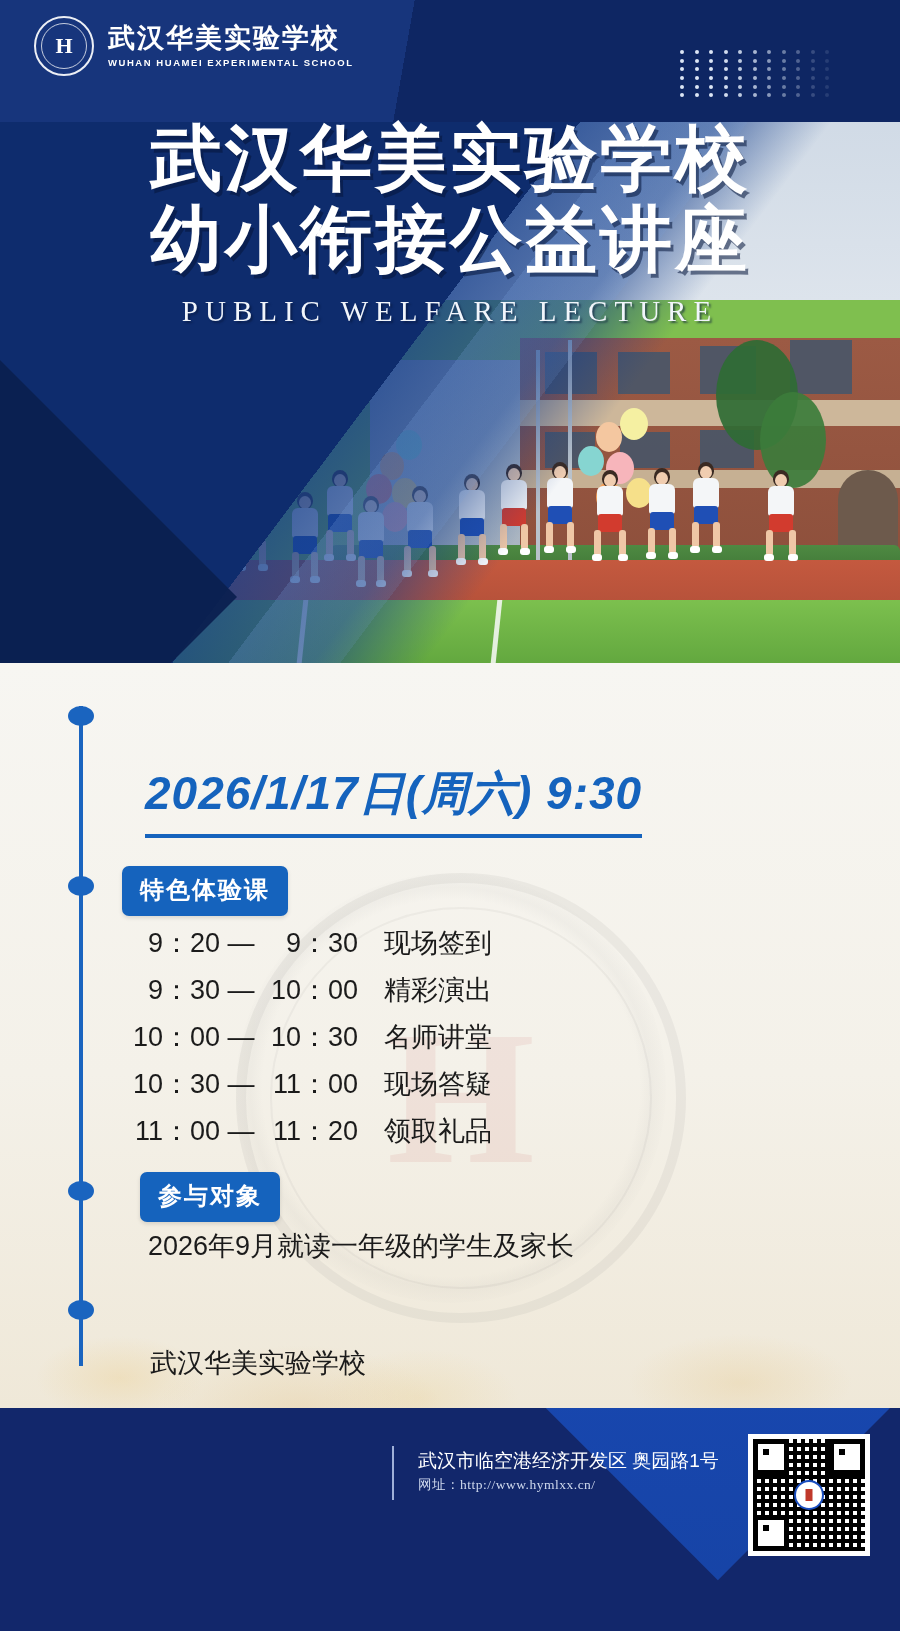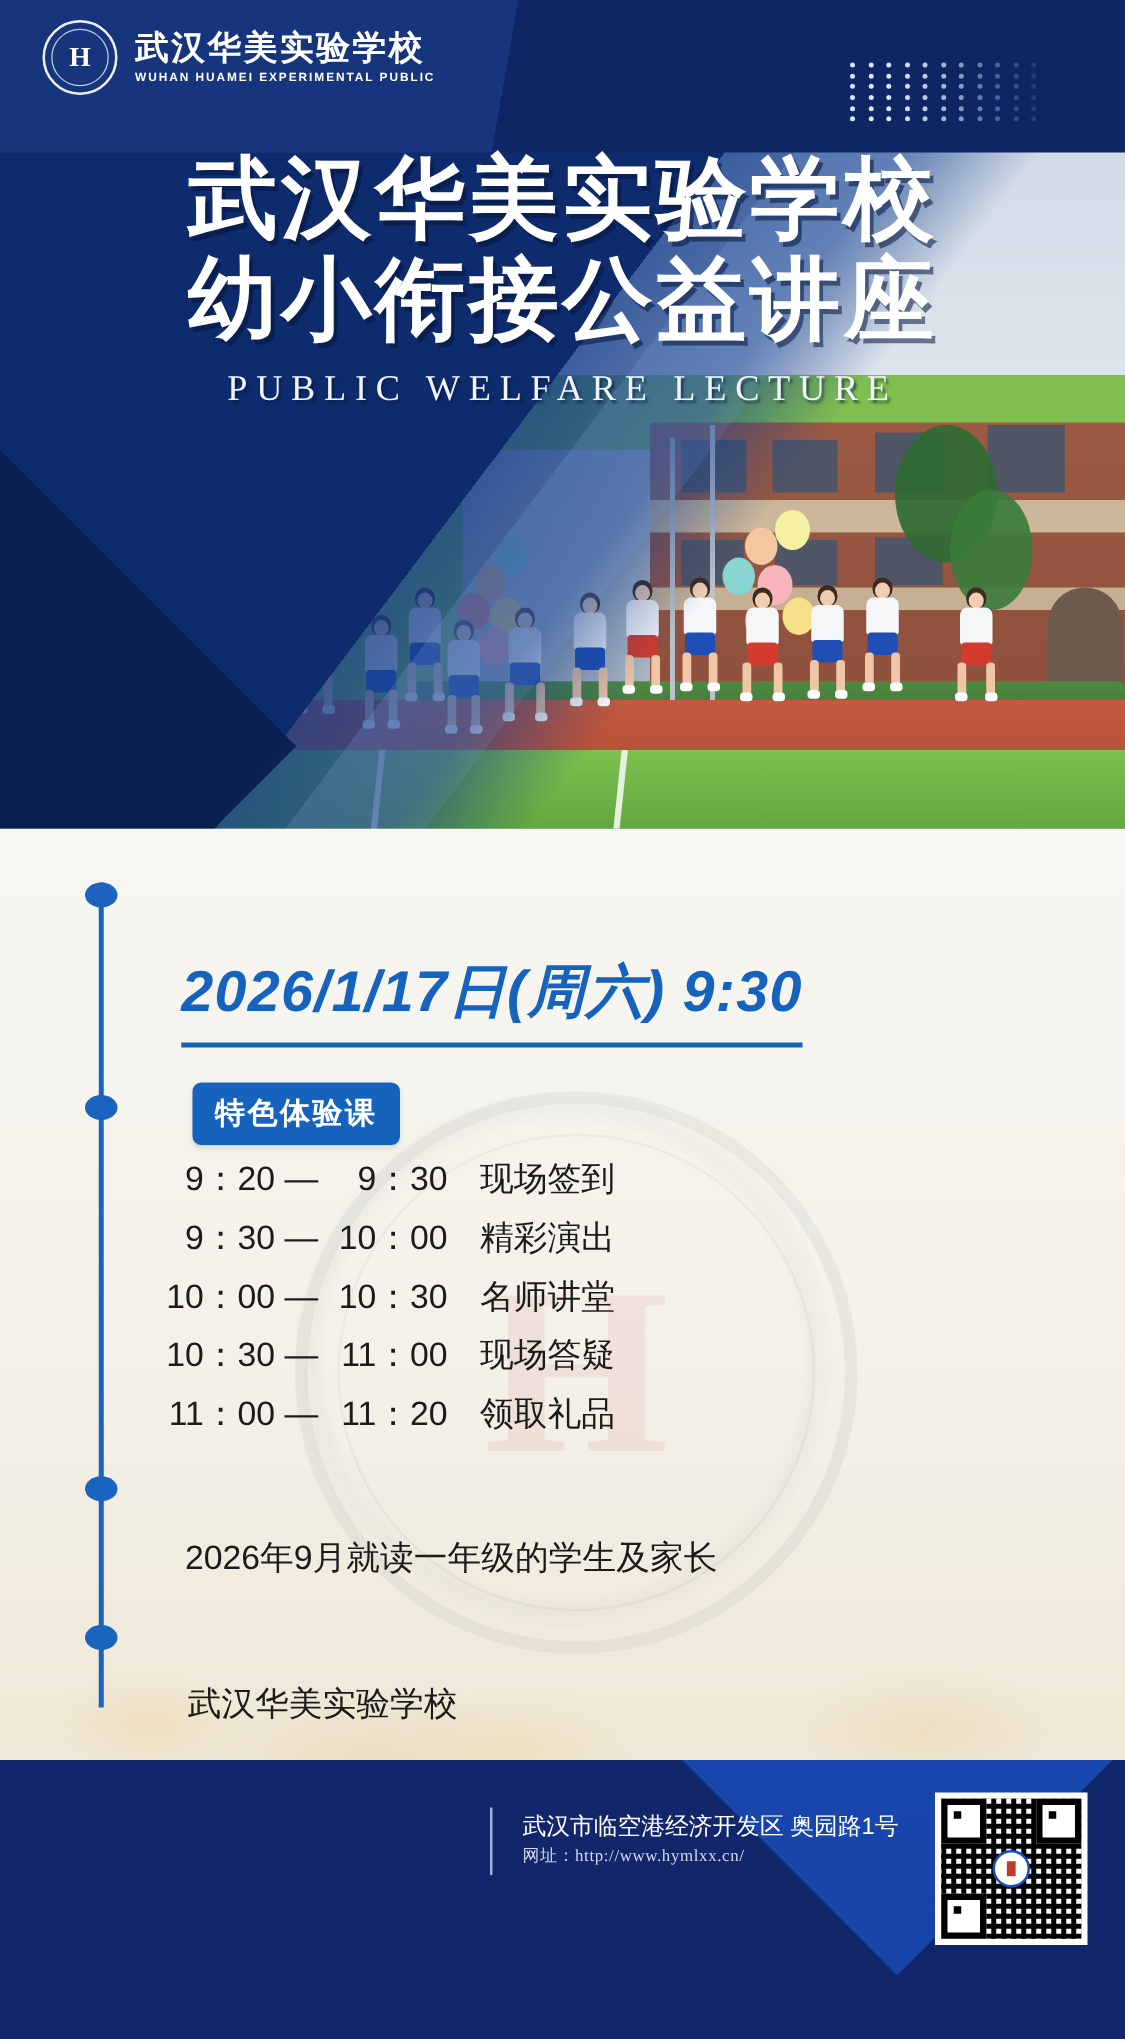--- a/index.html
+++ b/index.html
@@ -465,21 +465,21 @@
         <i style="opacity:.2"></i>
         <i style="opacity:.12"></i>
     </div>
 
     <div class="logo-row">
       <div class="seal">
         <span class="seal-h">H</span>
       </div>
       <div>
         <div class="logo-cn">武汉华美实验学校</div>
-        <div class="logo-en">WUHAN HUAMEI EXPERIMENTAL PUBLIC</div>
+        <div class="logo-en">WUHAN HUAMEI EXPERIMENTAL SCHOOL</div>
       </div>
     </div>
 
     <div class="headline">
       <div class="hl-line">武汉华美实验学校</div>
       <div class="hl-line">幼小衔接公益讲座</div>
       <div class="hl-en">PUBLIC WELFARE LECTURE</div>
     </div>
   </div>
 
@@ -492,21 +492,21 @@
   </div>
 
   <div class="tl-line"></div>
   <div class="tl-dot" style="top:706px;"></div>
   <div class="tl-dot" style="top:876px;"></div>
   <div class="tl-dot" style="top:1181px;"></div>
   <div class="tl-dot" style="top:1300px;"></div>
 
   <div class="date-line">2026/1/17日(周六) 9:30</div>
 
-  <div class="badge" style="left:154px;top:866px;font-size:24px;padding:8px 18px 10px 18px;">特色体验课</div>
+  <div class="badge" style="left:122px;top:866px;font-size:24px;padding:8px 18px 10px 18px;">特色体验课</div>
   <div class="sched">
     <div class="srow">
       <span class="s-from">9：20</span>
       <span class="s-dash">—</span>
       <span class="s-to">9：30</span>
       <span class="s-name">现场签到</span>
     </div>
     <div class="srow">
       <span class="s-from">9：30</span>
       <span class="s-dash">—</span>
@@ -526,20 +526,21 @@
       <span class="s-name">现场答疑</span>
     </div>
     <div class="srow">
       <span class="s-from">11：00</span>
       <span class="s-dash">—</span>
       <span class="s-to">11：20</span>
       <span class="s-name">领取礼品</span>
     </div>
   </div>
 
+  <div class="badge" style="left:140px;top:1172px;font-size:24px;padding:8px 18px 10px 18px;">参与对象</div>
   <div class="plain" style="left:148px;top:1228px;">2026年9月就读一年级的学生及家长</div>
 
   <div class="plain" style="left:150px;top:1345px;">武汉华美实验学校</div>
 
   <div class="footer">
     <div class="foot-diag"></div>
     <div class="vsep"></div>
     <div class="addr">武汉市临空港经济开发区 奥园路1号</div>
     <div class="site">网址：http://www.hymlxx.cn/</div>
   </div>

